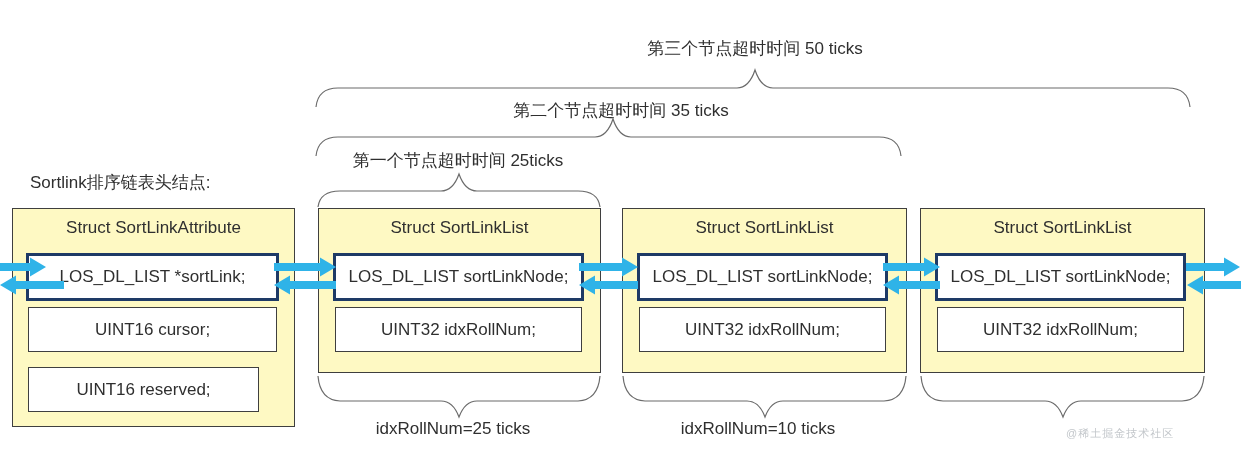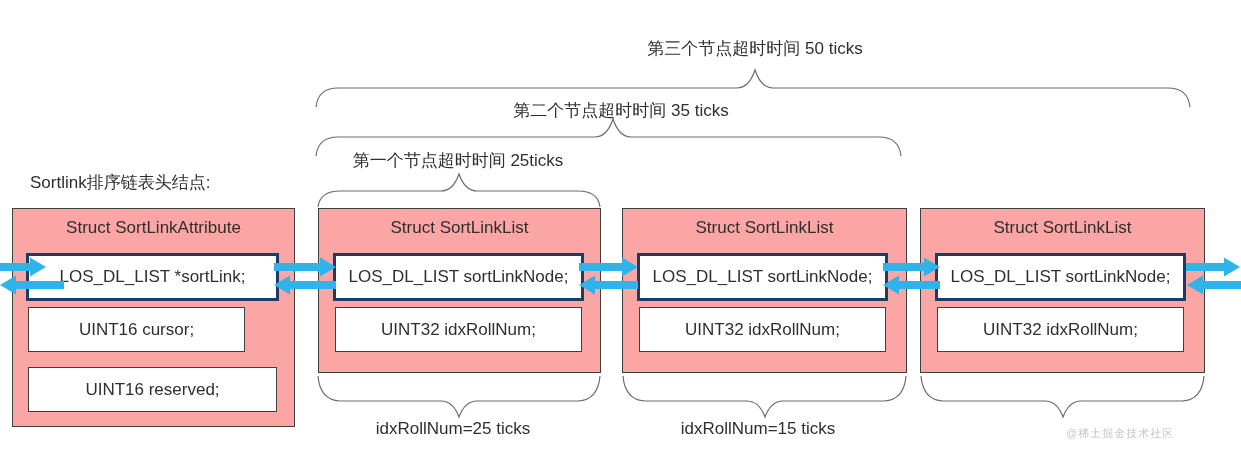--- a/index.html
+++ b/index.html
@@ -1,21 +1,21 @@
 <!DOCTYPE html>
 <html><head>
 <meta charset="utf-8">
 <style>
   html,body{margin:0;padding:0;background:#ffffff;}
   .canvas{
     position:relative;width:1241px;height:463px;background:#ffffff;overflow:hidden;
     font-family:"Liberation Sans","DejaVu Sans",sans-serif;color:#2f2f2f;
   }
   .struct-box{
-    position:absolute;background:#fca5a5;border:1.5px solid #3f3f3f;box-sizing:border-box;
+    position:absolute;background:#fef9c3;border:1.5px solid #3f3f3f;box-sizing:border-box;
   }
   .struct-title{
     position:absolute;left:0;right:0;top:9px;text-align:center;
     font-size:17px;color:#2f2f2f;white-space:nowrap;
   }
   .field{
     position:absolute;border:1.5px solid #3f3f3f;box-sizing:border-box;background:#ffffff;
     display:flex;align-items:center;justify-content:center;
     font-size:17px;white-space:nowrap;
   }
@@ -36,22 +36,22 @@
 
   <div class="float-label" style="left:30px;top:171px;">Sortlink排序链表头结点:</div>
 
   <div class="float-label centered" style="left:458px;top:149px;">第一个节点超时时间 25ticks</div>
   <div class="float-label centered" style="left:621px;top:99px;">第二个节点超时时间 35 ticks</div>
   <div class="float-label centered" style="left:755px;top:37px;">第三个节点超时时间 50 ticks</div>
 
   <div class="struct-box" style="left:12px;top:208px;width:283px;height:219px;">
     <div class="struct-title">Struct SortLinkAttribute</div>
     <div class="field highlight" style="left:13px;top:44px;width:253px;height:48px;">LOS_DL_LIST *sortLink;</div>
-    <div class="field" style="left:15px;top:98px;width:217px;height:45px;">UINT16 cursor;</div>
-    <div class="field" style="left:15px;top:158px;width:249px;height:45px;">UINT16 reserved;</div>
+    <div class="field" style="left:15px;top:98px;width:249px;height:45px;">UINT16 cursor;</div>
+    <div class="field" style="left:15px;top:158px;width:231px;height:45px;">UINT16 reserved;</div>
   </div>
 
   <div class="struct-box" style="left:318px;top:208px;width:283px;height:165px;">
     <div class="struct-title">Struct SortLinkList</div>
     <div class="field highlight" style="left:14px;top:44px;width:251px;height:48px;">LOS_DL_LIST sortLinkNode;</div>
     <div class="field" style="left:16px;top:98px;width:247px;height:45px;">UINT32 idxRollNum;</div>
   </div>
 
   <div class="struct-box" style="left:622px;top:208px;width:285px;height:165px;">
     <div class="struct-title">Struct SortLinkList</div>
@@ -59,21 +59,21 @@
     <div class="field" style="left:16px;top:98px;width:247px;height:45px;">UINT32 idxRollNum;</div>
   </div>
 
   <div class="struct-box" style="left:920px;top:208px;width:285px;height:165px;">
     <div class="struct-title">Struct SortLinkList</div>
     <div class="field highlight" style="left:14px;top:44px;width:251px;height:48px;">LOS_DL_LIST sortLinkNode;</div>
     <div class="field" style="left:16px;top:98px;width:247px;height:45px;">UINT32 idxRollNum;</div>
   </div>
 
   <div class="float-label centered" style="left:453px;top:419px;">idxRollNum=25 ticks</div>
-  <div class="float-label centered" style="left:758px;top:419px;">idxRollNum=15 ticks</div>
+  <div class="float-label centered" style="left:758px;top:419px;">idxRollNum=10 ticks</div>
 
   <div class="watermark" style="left:1066px;top:426px;color:#c3c7cb;">@稀土掘金技术社区</div>
 
   <svg class="overlay" width="1241" height="463" viewBox="0 0 1241 463">
 
     <path fill="none" stroke-width="1.2" d="M318,207 Q320,191 340,191 L441,191 Q453,191 459,174 Q465,191 477,191 L578,191 Q598,191 600,207" stroke="#6b6b6b"></path>
     <path fill="none" stroke-width="1.2" d="M316,156 Q318,137 338,137 L595,137 Q607,137 613,119 Q619,137 631,137 L879,137 Q899,137 901,156" stroke="#6b6b6b"></path>
     <path fill="none" stroke-width="1.2" d="M316,107 Q318,88 338,88 L737,88 Q749,88 755,70 Q761,88 773,88 L1168,88 Q1188,88 1190,107" stroke="#6b6b6b"></path>
 
     <path fill="none" stroke-width="1.2" d="M318,376 Q320,400 340,401 L441,401 Q453,401 459,417 Q465,401 477,401 L578,401 Q598,400 600,376" stroke="#6b6b6b"></path>

